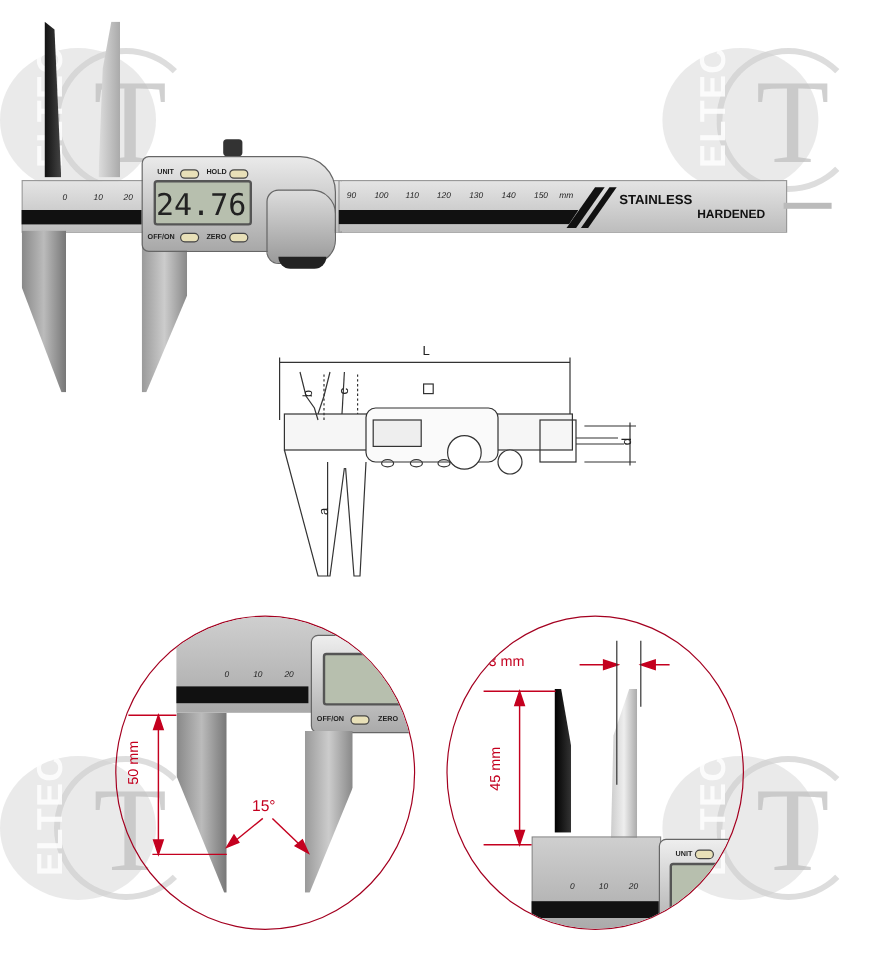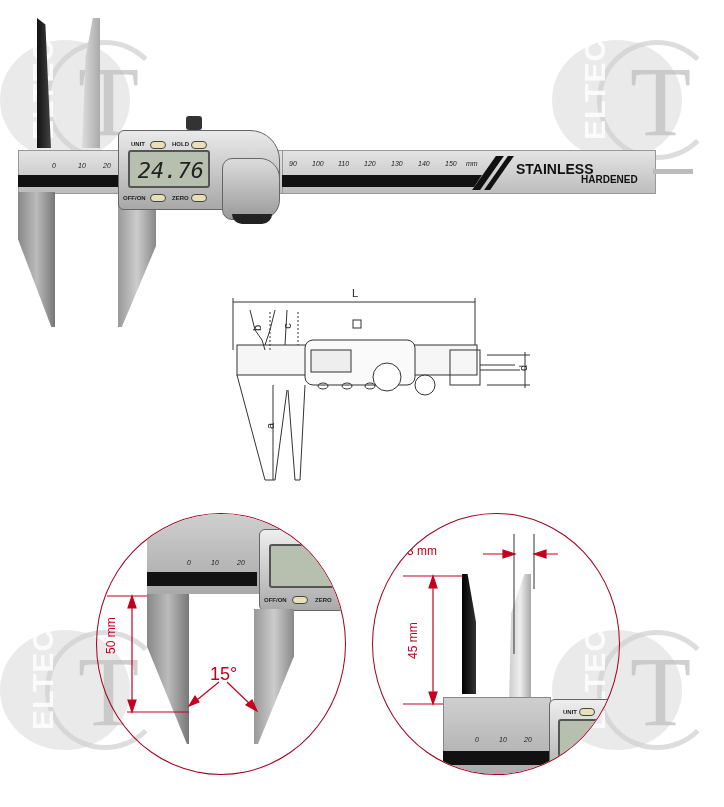--- a/index.html
+++ b/index.html
@@ -66,29 +66,29 @@
 
   <span class="scale-label" style="left:289px;top:160px;">90</span>
   <span class="scale-label" style="left:312px;top:160px;">100</span>
   <span class="scale-label" style="left:338px;top:160px;">110</span>
   <span class="scale-label" style="left:364px;top:160px;">120</span>
   <span class="scale-label" style="left:391px;top:160px;">130</span>
   <span class="scale-label" style="left:418px;top:160px;">140</span>
   <span class="scale-label" style="left:445px;top:160px;">150</span>
   <span class="scale-label" style="left:466px;top:160px;">mm</span>
 
-  <span class="abs" style="left:516px;top:161px;font-size:14px;font-weight:bold;color:#111;">STAINLESS</span>
+  <span class="abs" style="left:516px;top:161px;font-size:11px;font-weight:bold;color:#111;">STAINLESS</span>
   <span class="abs" style="left:565px;top:174px;font-size:10px;font-weight:bold;color:#111;padding-left:16px;">HARDENED</span>
 
   <div class="abs" style="left:18px;top:192px;width:37px;height:135px;background:linear-gradient(90deg,#888,#bbb,#777);clip-path:polygon(0 0,100% 0,100% 100%,90% 100%,0 35%);"></div>
   <div class="abs" style="left:118px;top:192px;width:38px;height:135px;background:linear-gradient(90deg,#999,#ccc,#888);clip-path:polygon(0 0,100% 0,100% 40%,10% 100%,0 100%);"></div>
 
   <div class="abs" style="left:118px;top:130px;width:160px;height:78px;background:linear-gradient(#eaeaea,#a8a8a8);border:1px solid #666;border-radius:6px 30px 24px 6px;"></div>
   <div class="abs" style="left:186px;top:116px;width:16px;height:14px;background:#333;border-radius:3px;"></div>
-  <div class="lcd" style="left:128px;top:150px;width:82px;height:38px;font-size:22px;line-height:38px;padding-right:4px;box-sizing:border-box;font-style:italic;">
+  <div class="lcd" style="left:128px;top:150px;width:82px;height:38px;font-size:25px;line-height:38px;padding-right:4px;box-sizing:border-box;">
     <span>24.76</span>
   </div>
   <span class="btn-lbl" style="left:131px;top:141px;">UNIT</span>
   <div class="pill" style="left:150px;top:141px;"></div>
   <span class="btn-lbl" style="left:172px;top:141px;">HOLD</span>
   <div class="pill" style="left:191px;top:141px;"></div>
   <span class="btn-lbl" style="left:123px;top:195px;">OFF/ON</span>
   <div class="pill" style="left:150px;top:194px;"></div>
   <span class="btn-lbl" style="left:172px;top:195px;">ZERO</span>
   <div class="pill" style="left:191px;top:194px;"></div>
@@ -154,21 +154,21 @@
       <line x1="35" y1="86" x2="35" y2="194"></line>
       <polygon points="35,82 31,94 39,94"></polygon>
       <polygon points="35,198 31,186 39,186"></polygon>
       <line x1="122" y1="168" x2="95" y2="190" fill="none"></line>
       <polygon points="92,192 98,182 102,188"></polygon>
       <line x1="130" y1="168" x2="155" y2="192" fill="none"></line>
       <polygon points="160,197 149,191 155,186"></polygon>
     </g>
   </svg>
   <span class="abs red" style="left:7px;top:140px;font-size:12px;transform:rotate(-90deg);transform-origin:left top;">50 mm</span>
-  <span class="abs red" style="left:113px;top:150px;font-size:18px;">15°</span>
+  <span class="abs red" style="left:113px;top:150px;font-size:13px;">15°</span>
 </div>
 
 <div class="circle" style="left:372px;top:513px;width:246px;height:260px;">
   <div class="abs" style="left:89px;top:60px;width:14px;height:120px;background:linear-gradient(90deg,#000,#333);clip-path:polygon(0 0,40% 0,100% 40%,100% 100%,0 100%);"></div>
   <div class="abs" style="left:136px;top:60px;width:22px;height:130px;background:linear-gradient(90deg,#ccc,#eee,#aaa);clip-path:polygon(70% 0,100% 0,100% 100%,0 100%,10% 30%);"></div>
   <div class="abs" style="left:70px;top:183px;width:106px;height:80px;background:linear-gradient(#cfcfcf,#a9a9a9);border:1px solid #888;"></div>
   <div class="abs" style="left:70px;top:237px;width:106px;height:14px;background:#111;"></div>
   <span class="scale-label" style="left:102px;top:222px;">0</span>
   <span class="scale-label" style="left:126px;top:222px;">10</span>
   <span class="scale-label" style="left:151px;top:222px;">20</span>

